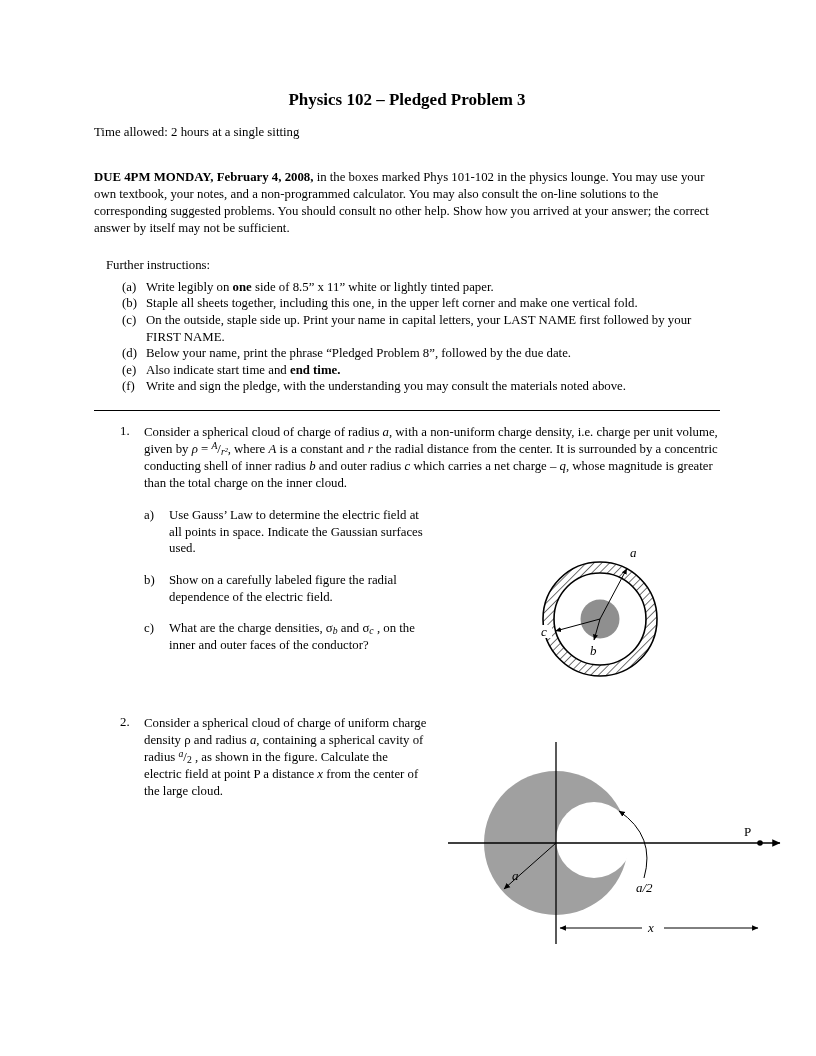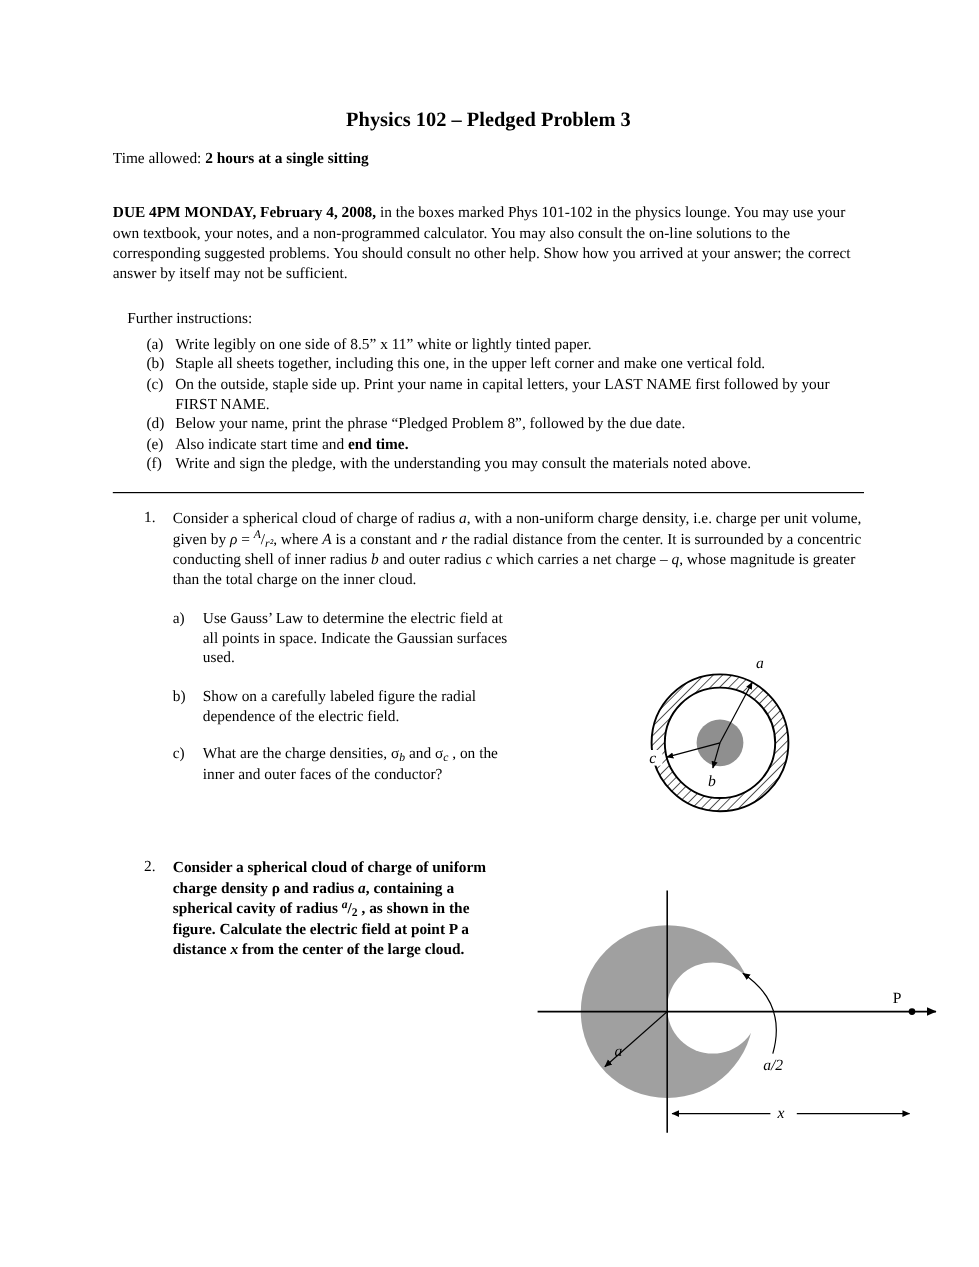--- a/index.html
+++ b/index.html
@@ -26,47 +26,47 @@
   .divider { border: none; border-top: 1px solid #000; margin: 15px 0 0 0; }
   .problem { display: flex; margin-top: 13px; }
   .pnum { flex: none; width: 24px; margin-left: 26px; }
   .pbody { flex: 1; }
   .intro { line-height: 1.33; max-width: 578px; }
   .subitems { margin-top: 15px; width: 287px; }
   .subitem { display: flex; line-height: 1.3; margin-bottom: 15px; }
   .sub-marker { flex: none; width: 25px; }
   .sub-text { flex: 1; }
   .p2 { margin-top: 46px; }
-  .p2text { width: 284px; line-height: 1.33; font-weight: bold; }
+  .p2text { width: 284px; line-height: 1.33; }
   .fig { position: absolute; }
   .fig1 { left: 522px; top: 541px; }
   .fig2 { left: 418px; top: 736px; }
   svg text { font-family: "Liberation Serif", serif; font-size: 13px; font-style: italic; fill: #000; }
   svg text.upright { font-style: normal; }
   sub, sup { font-size: 0.76em; line-height: 0; }
   sub { vertical-align: -0.25em; }
   sup { vertical-align: 0.45em; }
 </style>
 </head>
 <body>
 
 <div class="page">
 
   <h1 class="title">Physics 102 – Pledged Problem 3</h1>
 
-  <p class="time"><span>Time allowed: </span><span style="font-weight: bold;">2 hours at a single sitting</span></p>
+  <p class="time"><span>Time allowed: </span><span style="font-weight: normal;">2 hours at a single sitting</span></p>
 
   <p class="due"><span style="font-weight: bold;">DUE 4PM MONDAY, February 4, 2008,</span><span> in the boxes marked Phys 101-102 in the physics lounge.  You may use your own textbook, your notes, and a non-programmed calculator.  You may also consult the on-line solutions to the corresponding suggested problems.   You should consult no other help.  Show how you arrived at your answer; the correct answer by itself may not be sufficient.</span></p>
 
   <p class="fi-head">Further instructions:</p>
 
   <div class="inst-list">
     <div class="inst-row">
       <span class="inst-marker">(a)</span>
-      <span class="inst-text"><span>Write legibly on </span><span style="font-weight: normal;">one</span><span> side of 8.5” x 11” white or lightly tinted paper.</span></span>
+      <span class="inst-text"><span>Write legibly on </span><span style="font-weight: bold;">one</span><span> side of 8.5” x 11” white or lightly tinted paper.</span></span>
     </div>
     <div class="inst-row">
       <span class="inst-marker">(b)</span>
       <span class="inst-text"><span>Staple all sheets together, including this one, in the upper left corner and make one vertical fold.</span></span>
     </div>
     <div class="inst-row">
       <span class="inst-marker">(c)</span>
       <span class="inst-text"><span>On the outside, staple side up. Print your name in capital letters, your LAST NAME first followed by your FIRST NAME.</span></span>
     </div>
     <div class="inst-row">

